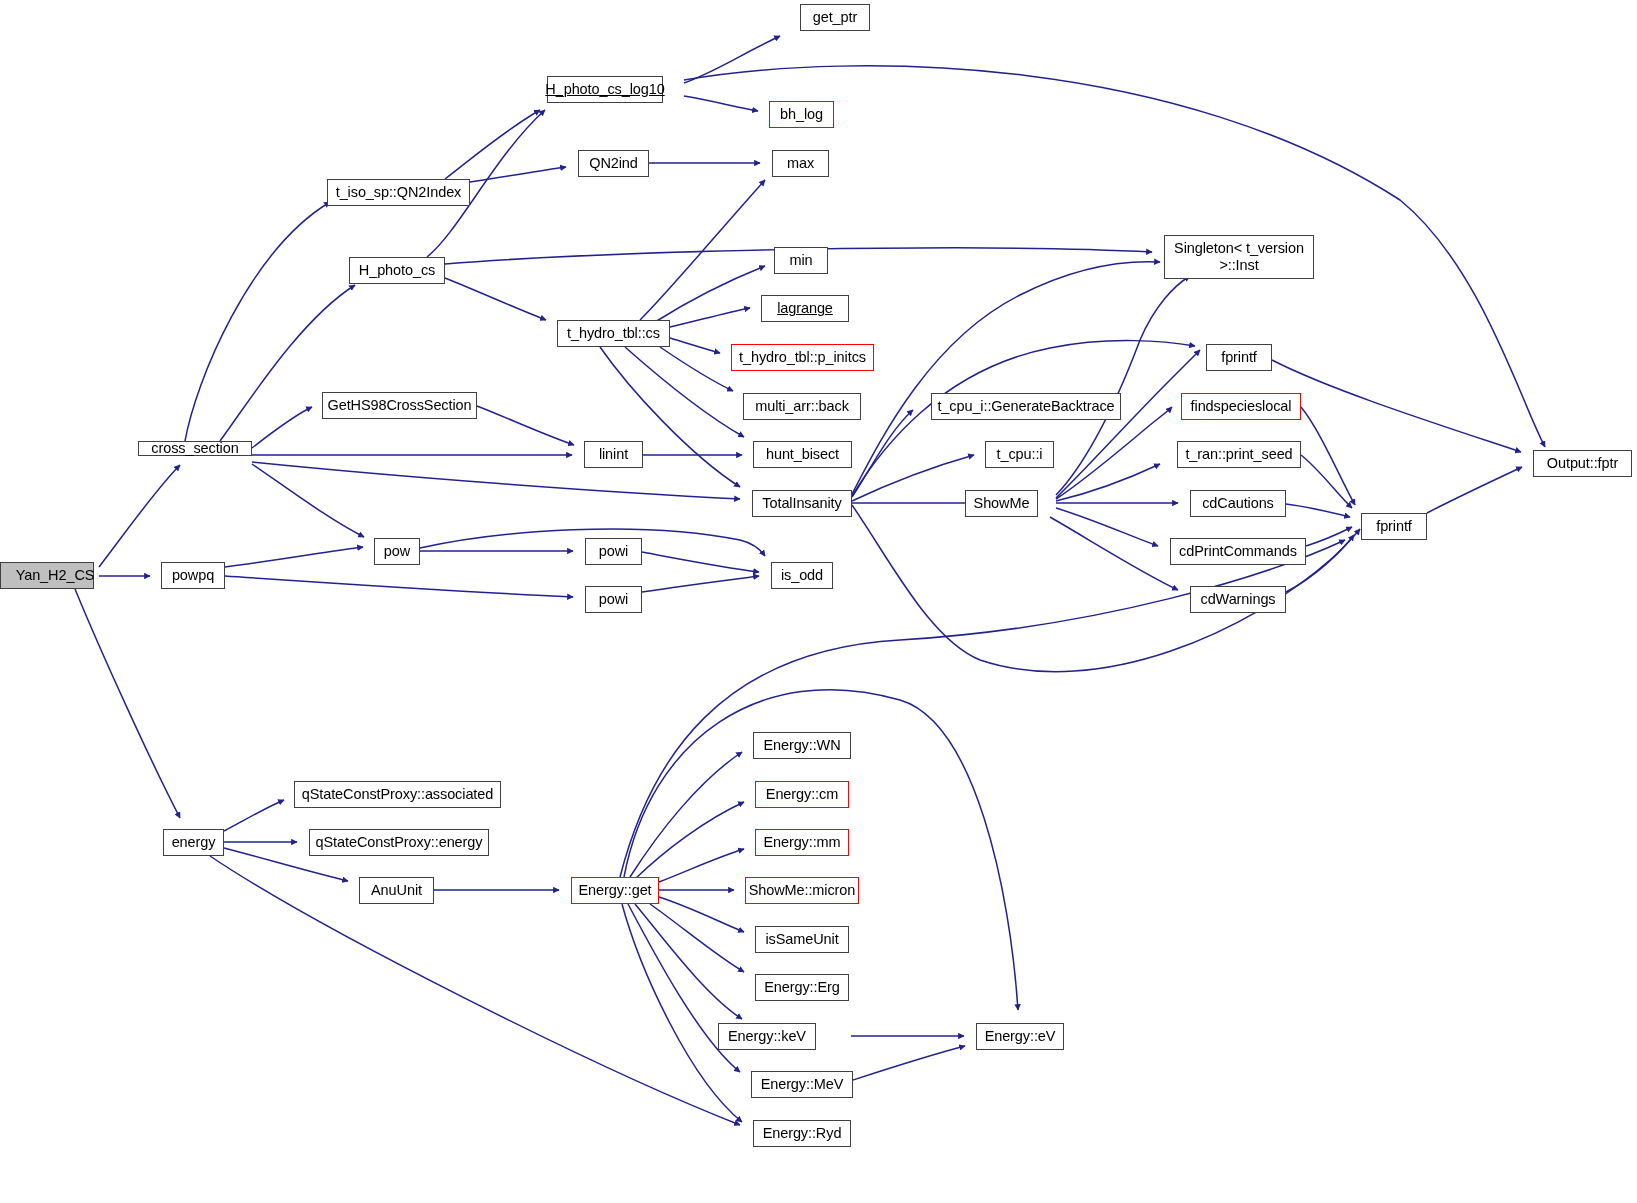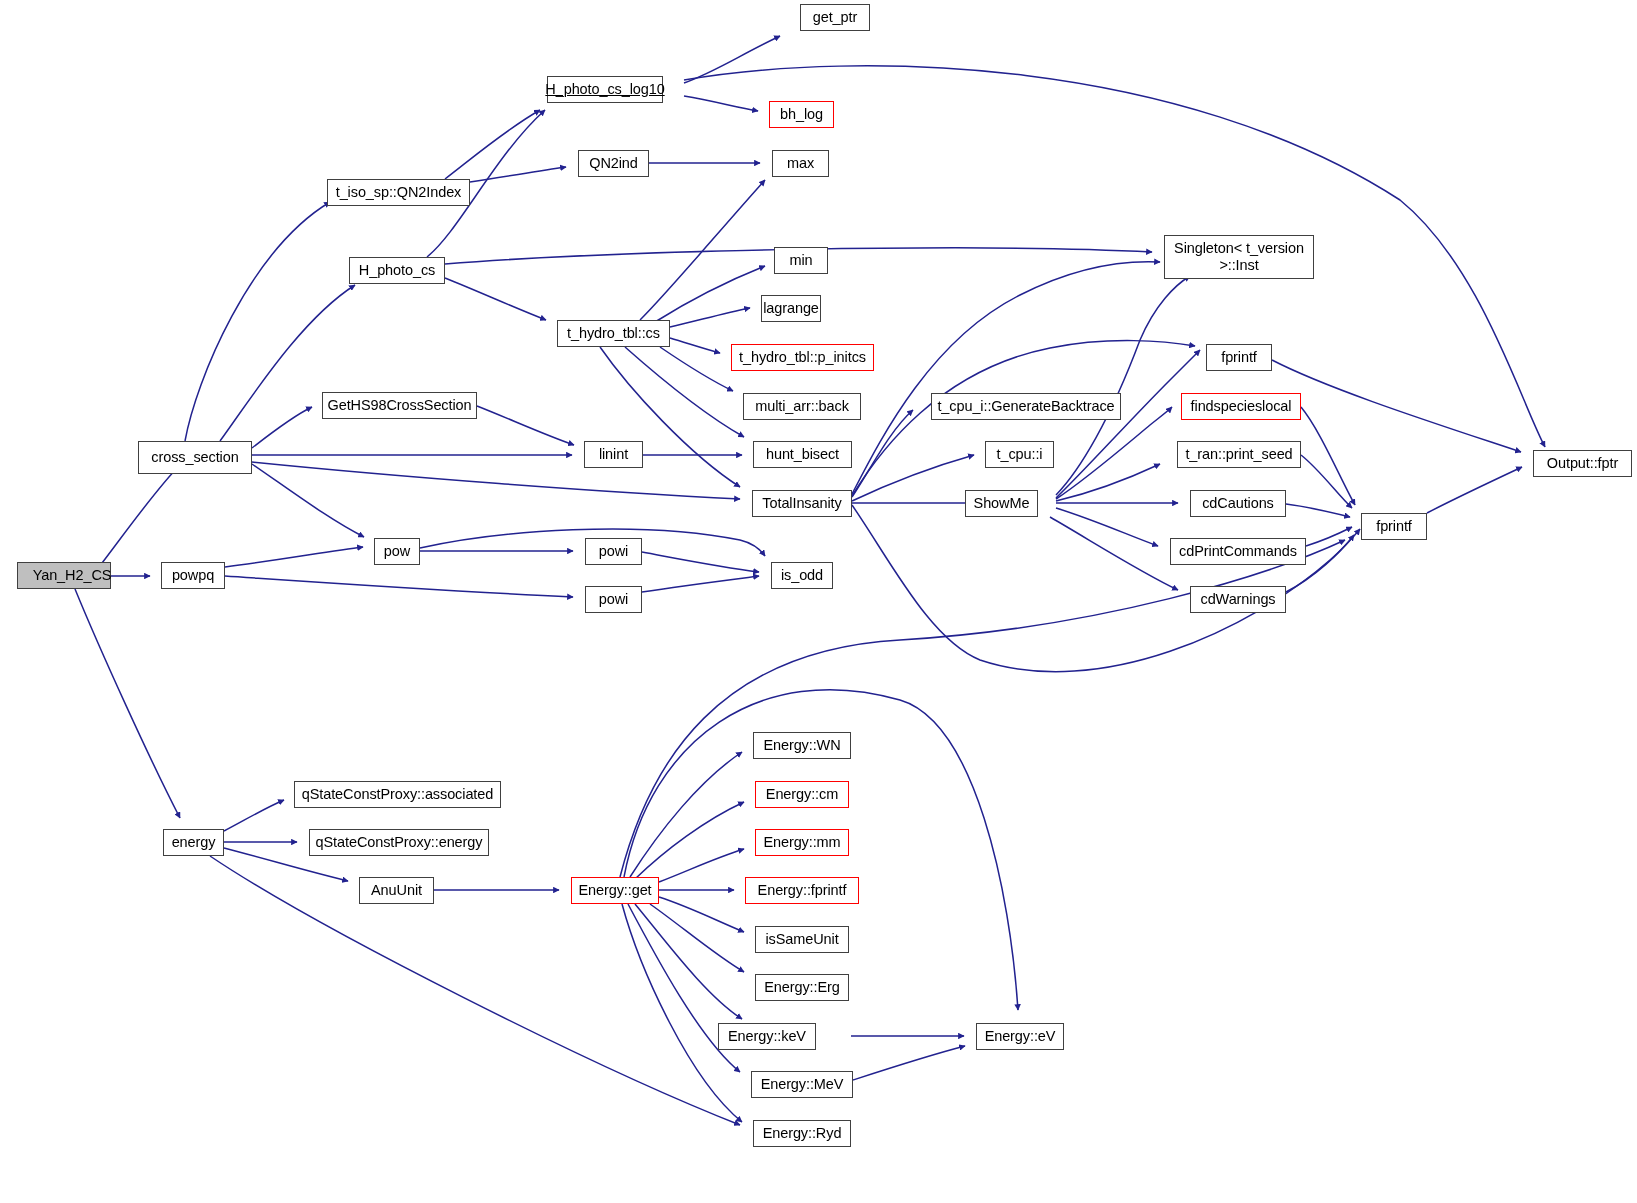--- a/index.html
+++ b/index.html
@@ -134,54 +134,54 @@
 <div class="node" style="left: 800px; top: 4px; width: 70px; height: 27px;">get_ptr</div>
     <div class="node" style="left: 547px; top: 76px; width: 116px; height: 27px; text-decoration: underline;">H_photo_cs_log10</div>
     <div class="node red" style="left: 769px; top: 101px; width: 65px; height: 27px;">bh_log</div>
     <div class="node" style="left: 578px; top: 150px; width: 71px; height: 27px;">QN2ind</div>
     <div class="node" style="left: 772px; top: 150px; width: 57px; height: 27px;">max</div>
     <div class="node" style="left: 327px; top: 179px; width: 143px; height: 27px;">t_iso_sp::QN2Index</div>
     <div class="node two-line" style="left: 1164px; top: 235px; width: 150px; height: 44px;">Singleton&lt; t_version
 &gt;::Inst</div>
     <div class="node" style="left: 774px; top: 247px; width: 54px; height: 27px;">min</div>
     <div class="node" style="left: 349px; top: 257px; width: 96px; height: 27px;">H_photo_cs</div>
-    <div class="node" style="left: 761px; top: 295px; width: 60px; height: 27px;">lagrange</div>
+    <div class="node" style="left: 761px; top: 295px; width: 88px; height: 27px; text-decoration: underline;">lagrange</div>
     <div class="node" style="left: 557px; top: 320px; width: 113px; height: 27px;">t_hydro_tbl::cs</div>
     <div class="node" style="left: 1206px; top: 344px; width: 66px; height: 27px;">fprintf</div>
     <div class="node red" style="left: 731px; top: 344px; width: 143px; height: 27px;">t_hydro_tbl::p_initcs</div>
     <div class="node red" style="left: 1181px; top: 393px; width: 120px; height: 27px;">findspecieslocal</div>
     <div class="node" style="left: 924px; top: 393px; width: 190px; height: 27px; margin-left: 7px;">t_cpu_i::GenerateBacktrace</div>
     <div class="node" style="left: 743px; top: 393px; width: 118px; height: 27px;">multi_arr::back</div>
     <div class="node" style="left: 322px; top: 392px; width: 155px; height: 27px;">GetHS98CrossSection</div>
     <div class="node" style="left: 1177px; top: 441px; width: 124px; height: 27px;">t_ran::print_seed</div>
     <div class="node" style="left: 985px; top: 441px; width: 69px; height: 27px;">t_cpu::i</div>
     <div class="node" style="left: 753px; top: 441px; width: 99px; height: 27px;">hunt_bisect</div>
     <div class="node" style="left: 584px; top: 441px; width: 59px; height: 27px;">linint</div>
-    <div class="node" style="left: 138px; top: 441px; width: 114px; height: 33px;">cross_section</div>
+    <div class="node" style="left: 138px; top: 441px; width: 114px; height: 15px;">cross_section</div>
     <div class="node" style="left: 1533px; top: 450px; width: 99px; height: 27px;">Output::fptr</div>
     <div class="node" style="left: 1190px; top: 490px; width: 96px; height: 27px;">cdCautions</div>
     <div class="node" style="left: 931px; top: 490px; width: 73px; height: 27px; margin-left: 34px;">ShowMe</div>
     <div class="node" style="left: 752px; top: 490px; width: 100px; height: 27px;">TotalInsanity</div>
     <div class="node" style="left: 1361px; top: 513px; width: 66px; height: 27px;">fprintf</div>
     <div class="node" style="left: 1170px; top: 538px; width: 136px; height: 27px;">cdPrintCommands</div>
     <div class="node" style="left: 374px; top: 538px; width: 46px; height: 27px;">pow</div>
     <div class="node" style="left: 585px; top: 538px; width: 57px; height: 27px;">powi</div>
     <div class="node" style="left: 771px; top: 562px; width: 62px; height: 27px;">is_odd</div>
-    <div class="node filled" style="left: 17px; top: 562px; width: 94px; height: 27px; padding-left: 16px;">Yan_H2_CS</div>
+    <div class="node filled" style="left: 0; top: 562px; width: 94px; height: 27px; padding-left: 16px;">Yan_H2_CS</div>
     <div class="node" style="left: 161px; top: 562px; width: 64px; height: 27px;">powpq</div>
     <div class="node" style="left: 1190px; top: 586px; width: 96px; height: 27px;">cdWarnings</div>
     <div class="node" style="left: 585px; top: 586px; width: 57px; height: 27px;">powi</div>
     <div class="node" style="left: 753px; top: 732px; width: 98px; height: 27px;">Energy::WN</div>
     <div class="node red" style="left: 755px; top: 781px; width: 94px; height: 27px;">Energy::cm</div>
     <div class="node" style="left: 294px; top: 781px; width: 207px; height: 27px;">qStateConstProxy::associated</div>
     <div class="node red" style="left: 755px; top: 829px; width: 94px; height: 27px;">Energy::mm</div>
     <div class="node" style="left: 309px; top: 829px; width: 180px; height: 27px;">qStateConstProxy::energy</div>
     <div class="node" style="left: 163px; top: 829px; width: 61px; height: 27px;">energy</div>
     <div class="node" style="left: 359px; top: 877px; width: 75px; height: 27px;">AnuUnit</div>
     <div class="node red" style="left: 571px; top: 877px; width: 88px; height: 27px;">Energy::get</div>
-    <div class="node red" style="left: 745px; top: 877px; width: 114px; height: 27px;">Energy::fprintf</div>
+    <div class="node red" style="left: 745px; top: 877px; width: 114px; height: 27px;">ShowMe::micron</div>
     <div class="node" style="left: 755px; top: 926px; width: 94px; height: 27px;">isSameUnit</div>
     <div class="node" style="left: 755px; top: 974px; width: 94px; height: 27px;">Energy::Erg</div>
     <div class="node" style="left: 718px; top: 1023px; width: 98px; height: 27px;">Energy::keV</div>
     <div class="node" style="left: 976px; top: 1023px; width: 88px; height: 27px;">Energy::eV</div>
     <div class="node" style="left: 751px; top: 1071px; width: 102px; height: 27px;">Energy::MeV</div>
     <div class="node" style="left: 753px; top: 1120px; width: 98px; height: 27px;">Energy::Ryd</div>
   </div>
 
 </body></html>

